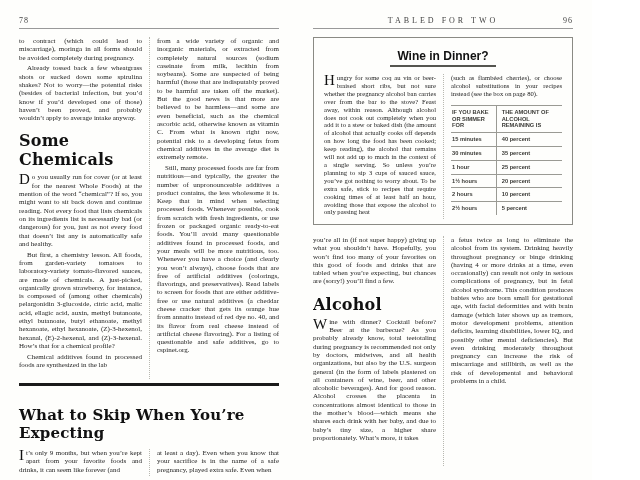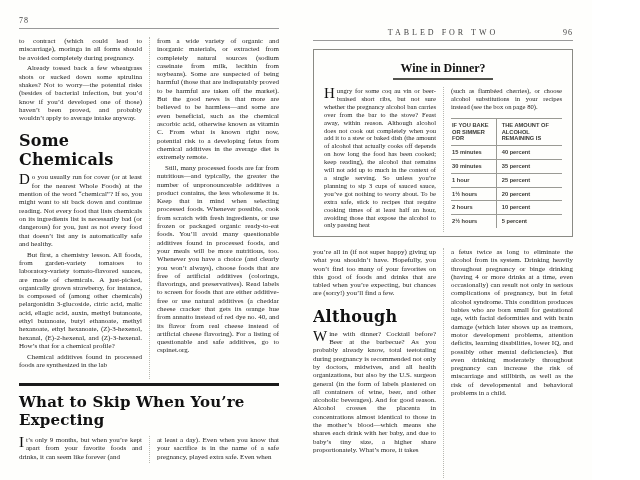--- a/index.html
+++ b/index.html
@@ -1,19 +1,19 @@
 <!DOCTYPE html>
 <html><head>
 <meta charset="utf-8">
 <style>
   html,body{margin:0;padding:0;background:#fff;}
   .book{width:592px;height:480px;display:flex;background:#fefefc;overflow:hidden;}
   .page{width:320px;height:480px;box-sizing:border-box;padding:16px 17px 8px 19px;overflow:hidden;
         font-family:"Liberation Serif",serif;color:#222;}
-  .page.right{padding:28px 19px 8px 17px;}
+  .page.right{padding:16px 19px 8px 17px;}
 
   .page-header{display:flex;align-items:baseline;font-size:8px;color:#444;
                border-bottom:1px solid #999;padding-bottom:3px;margin-bottom:8px;}
   .page-header .num{width:30px;font-size:8px;letter-spacing:1px;}
   .page-header .num.r{text-align:right;}
   .page-header .htitle{flex:1;text-align:center;letter-spacing:3px;font-size:8px;}
 
   .cols{display:flex;}
   .col{width:50%;box-sizing:border-box;}
   .col.c1{padding-right:7px;}
@@ -23,26 +23,26 @@
   p.body.ind{text-indent:8px;}
   .dropcap{float:left;font-size:15px;line-height:13px;padding:0 2px 0 0;color:#111;}
 
   .sec-heading{font-family:"DejaVu Serif",serif;font-weight:bold;font-size:16px;
                color:#111;margin:9px 0 4px 0;letter-spacing:.2px;}
 
   .main-cols{height:342px;overflow:hidden;}
 
   .skip-section{margin-top:4px;border-top:3px solid #1a1a1a;padding-top:3px;}
   .skip-heading{font-family:"DejaVu Serif",serif;font-weight:bold;font-size:15px;color:#111;
-                margin:4px 0 7px 0;letter-spacing:.2px;}
+                margin:17px 0 7px 0;letter-spacing:.2px;}
 
   .wine-box{border:1px solid #8a8a84;box-sizing:border-box;padding:8px 10px 9px;margin:2px 0 11px 0;
             height:188px;overflow:hidden;}
   .wine-title-wrap{text-align:center;margin-bottom:7px;}
-  .wine-title{display:inline-block;font-family:Liberation Serif, serif;font-weight:bold;font-size:12px;
+  .wine-title{display:inline-block;font-family:Liberation Sans, sans-serif;font-weight:bold;font-size:12px;
               color:#111;border-bottom:2px solid #55554f;padding:0 7px 2px;}
   .wine-box p.body{font-size:6.6px;line-height:7.9px;}
 
   table.alc{width:100%;border-collapse:collapse;margin-top:7px;
             font-family:"Liberation Sans",sans-serif;font-size:5.7px;line-height:6.8px;
             font-weight:bold;color:#3a3a36;}
   table.alc th,table.alc td{border-top:1px solid #9a9a94;padding:3px 3px 3px 1px;
             text-align:left;vertical-align:top;}
   table.alc th{text-transform:uppercase;}
   table.alc th+th,table.alc td+td{border-left:1px solid #9a9a94;padding-left:5px;}
@@ -139,21 +139,21 @@
               </tr>
             </tbody>
           </table>
         </div>
       </div>
     </div>
 
     <div class="cols rp-body">
       <div class="col c1">
         <p class="body">you’re all in (if not super happy) giving up what you shouldn’t have. Hopefully, you won’t find too many of your favorites on this good of foods and drinks that are tabled when you’re expecting, but chances are (sorry!) you’ll find a few.</p>
-        <div class="sec-heading">Although</div>
+        <div class="sec-heading">Alcohol</div>
         <p class="body"><span class="dropcap">W</span><span>ine with dinner? Cocktail before? Beer at the barbecue? As you probably already know, total teetotaling during pregnancy is recommended not only by doctors, midwives, and all health organizations, but also by the U.S. surgeon general (in the form of labels plastered on all containers of wine, beer, and other alcoholic beverages). And for good reason. Alcohol crosses the placenta in concentrations almost identical to those in the mother’s blood—which means she shares each drink with her baby, and due to baby’s tiny size, a higher share proportionately. What’s more, it takes</span></p>
       </div>
       <div class="col c2">
         <p class="body">a fetus twice as long to eliminate the alcohol from its system. Drinking heavily throughout pregnancy or binge drinking (having 4 or more drinks at a time, even occasionally) can result not only in serious complications of pregnancy, but in fetal alcohol syndrome. This condition produces babies who are born small for gestational age, with facial deformities and with brain damage (which later shows up as tremors, motor development problems, attention deficits, learning disabilities, lower IQ, and possibly other mental deficiencies). But even drinking moderately throughout pregnancy can increase the risk of miscarriage and stillbirth, as well as the risk of developmental and behavioral problems in a child.</p>
       </div>
     </div>
   </div>
 
 </div>
 

